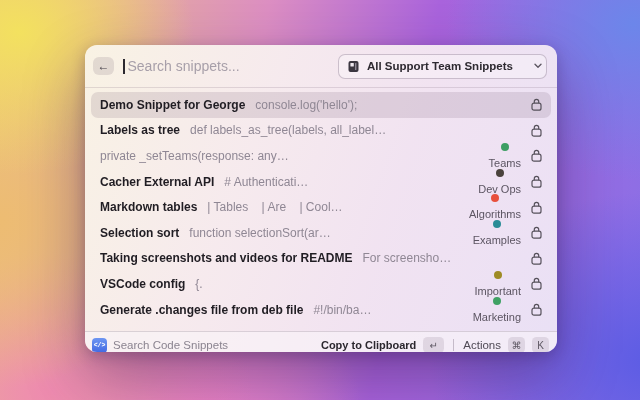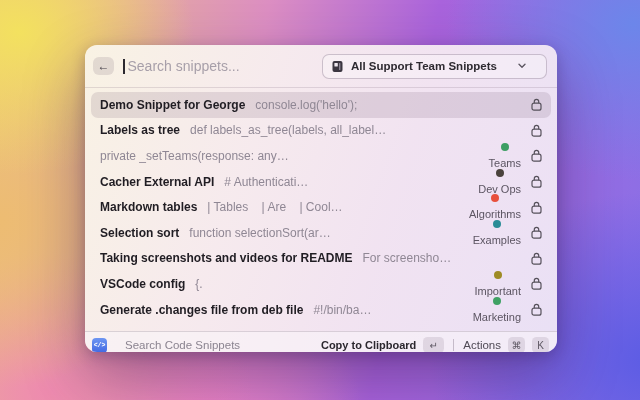--- a/index.html
+++ b/index.html
@@ -40,21 +40,21 @@
     display:flex; align-items:center; justify-content:center;
     font-size:12px; font-weight:600; color:#413c45; cursor:default;
   }
   .search-field { display:flex; align-items:center; flex:1; gap:1px;text-align:center; }
   .caret { width:1.5px; height:15px; background:#2c2930; }
   .placeholder { font-size:14px; color:#a79fa9; padding-left:2px; }
   .dropdown {
     display:flex; align-items:center; gap:7px;
     border:1px solid rgba(120,100,125,0.35);
     background:rgba(255,255,255,0.30);
-    border-radius:7px; height:25px; padding:0 20px 0 8px;
+    border-radius:7px; height:25px; padding:0 4px 0 8px;
   }
   .dropdown-label { font-size:11.5px; font-weight:600; color:#2e2a31; }
   .chevron { margin-left:14px; display:flex; }
   
   .list { flex:1; padding:4px 6px 0 6px; display:flex; flex-direction:column; }
   .row {
     height:25.6px; flex:0 0 25.6px;
     display:flex; align-items:center; gap:10px;
     padding:0 9px; border-radius:7px;
   }
@@ -66,21 +66,21 @@
   }
   .tag { display:flex; align-items:center; gap:6px;flex-direction:column; }
   .dot { width:8px; height:8px; border-radius:50%; }
   .tag-label { font-size:11px; color:#5c5562; }
   .lock { display:flex; flex:0 0 auto; }
   
   .footer {
     height:27px; flex:0 0 27px;
     border-top:1px solid rgba(110,90,110,0.22);
     background:rgba(250,246,249,0.55);
-    display:flex; align-items:center; padding:0 8px 0 7px; gap:18px;margin-top:9px;
+    display:flex; align-items:center; padding:0 8px 0 7px; gap:6px;margin-top:9px;
   }
   .app-icon {
     width:15px; height:15px; border-radius:4px;
     background:linear-gradient(180deg,#6d96f2,#4168e2);
     color:#fff; font-size:6.5px; font-weight:700;
     display:flex; align-items:center; justify-content:center;
     font-family:"Liberation Mono", monospace;
   }
   .app-label { font-size:11.5px; color:#8b8490; flex:1; }
   .footer-right { display:flex; align-items:center; gap:7px; }

